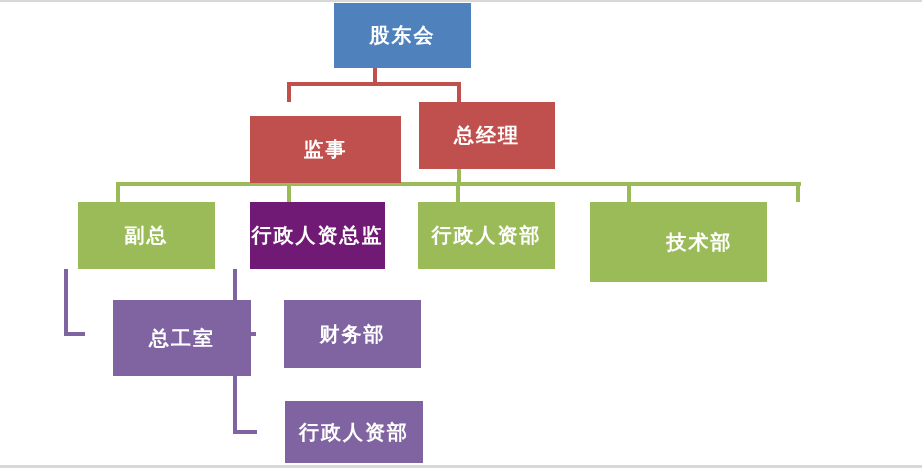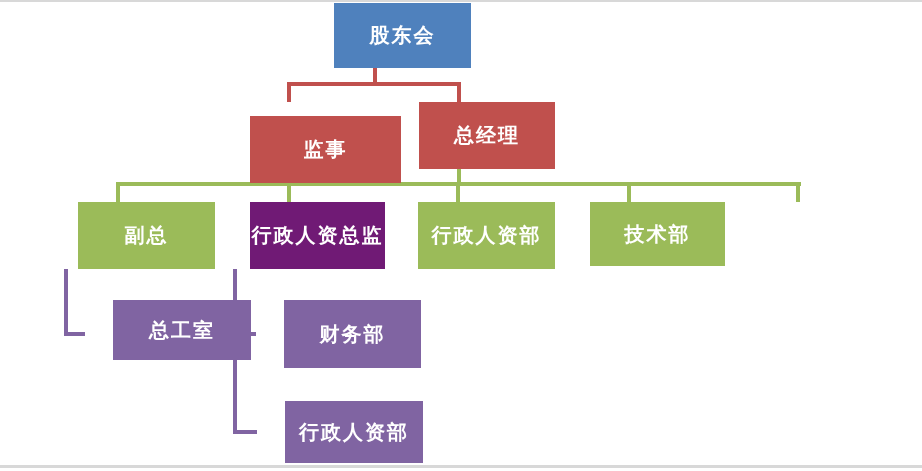--- a/index.html
+++ b/index.html
@@ -42,24 +42,24 @@
 
   
   .n-shareholders { left: 306px; top: 3px;   width: 137px; height: 65px; }
   
   .n-supervisor   { left: 222px; top: 116px; width: 151px; height: 67px; }
   .n-gm           { left: 391px; top: 102px; width: 136px; height: 67px; }
   
   .n-deputy       { left: 50px;  top: 202px; width: 137px; height: 67px; }
   .n-ahd          { left: 222px; top: 202px; width: 135px; height: 67px; }
   .n-gsd          { left: 390px; top: 202px; width: 137px; height: 67px; }
-  .n-tech         { left: 562px; top: 202px; width: 135px; height: 64px; }
+  .n-tech         { left: 562px; top: 202px; width: 135px; height: 80px; padding-left: 42px; }
   .n-branch       { left: 730px; top: 202px; width: 137px; height: 67px; }
   
-  .n-ceo          { left: 85px;  top: 300px; width: 138px; height: 60px; }
+  .n-ceo          { left: 85px;  top: 300px; width: 138px; height: 76px; }
   .n-fin          { left: 256px; top: 300px; width: 137px; height: 68px; }
   .n-ahr          { left: 257px; top: 401px; width: 138px; height: 62px; }
 
   
   .cr1 { left: 373px; top: 68px;  width: 4px;   height: 18px; }
   .cr2 { left: 287px; top: 82px;  width: 174px; height: 4px;  }
   .cr3 { left: 287px; top: 82px;  width: 4px;   height: 20px; }
   .cr4 { left: 457px; top: 82px;  width: 4px;   height: 20px; }
 
   

